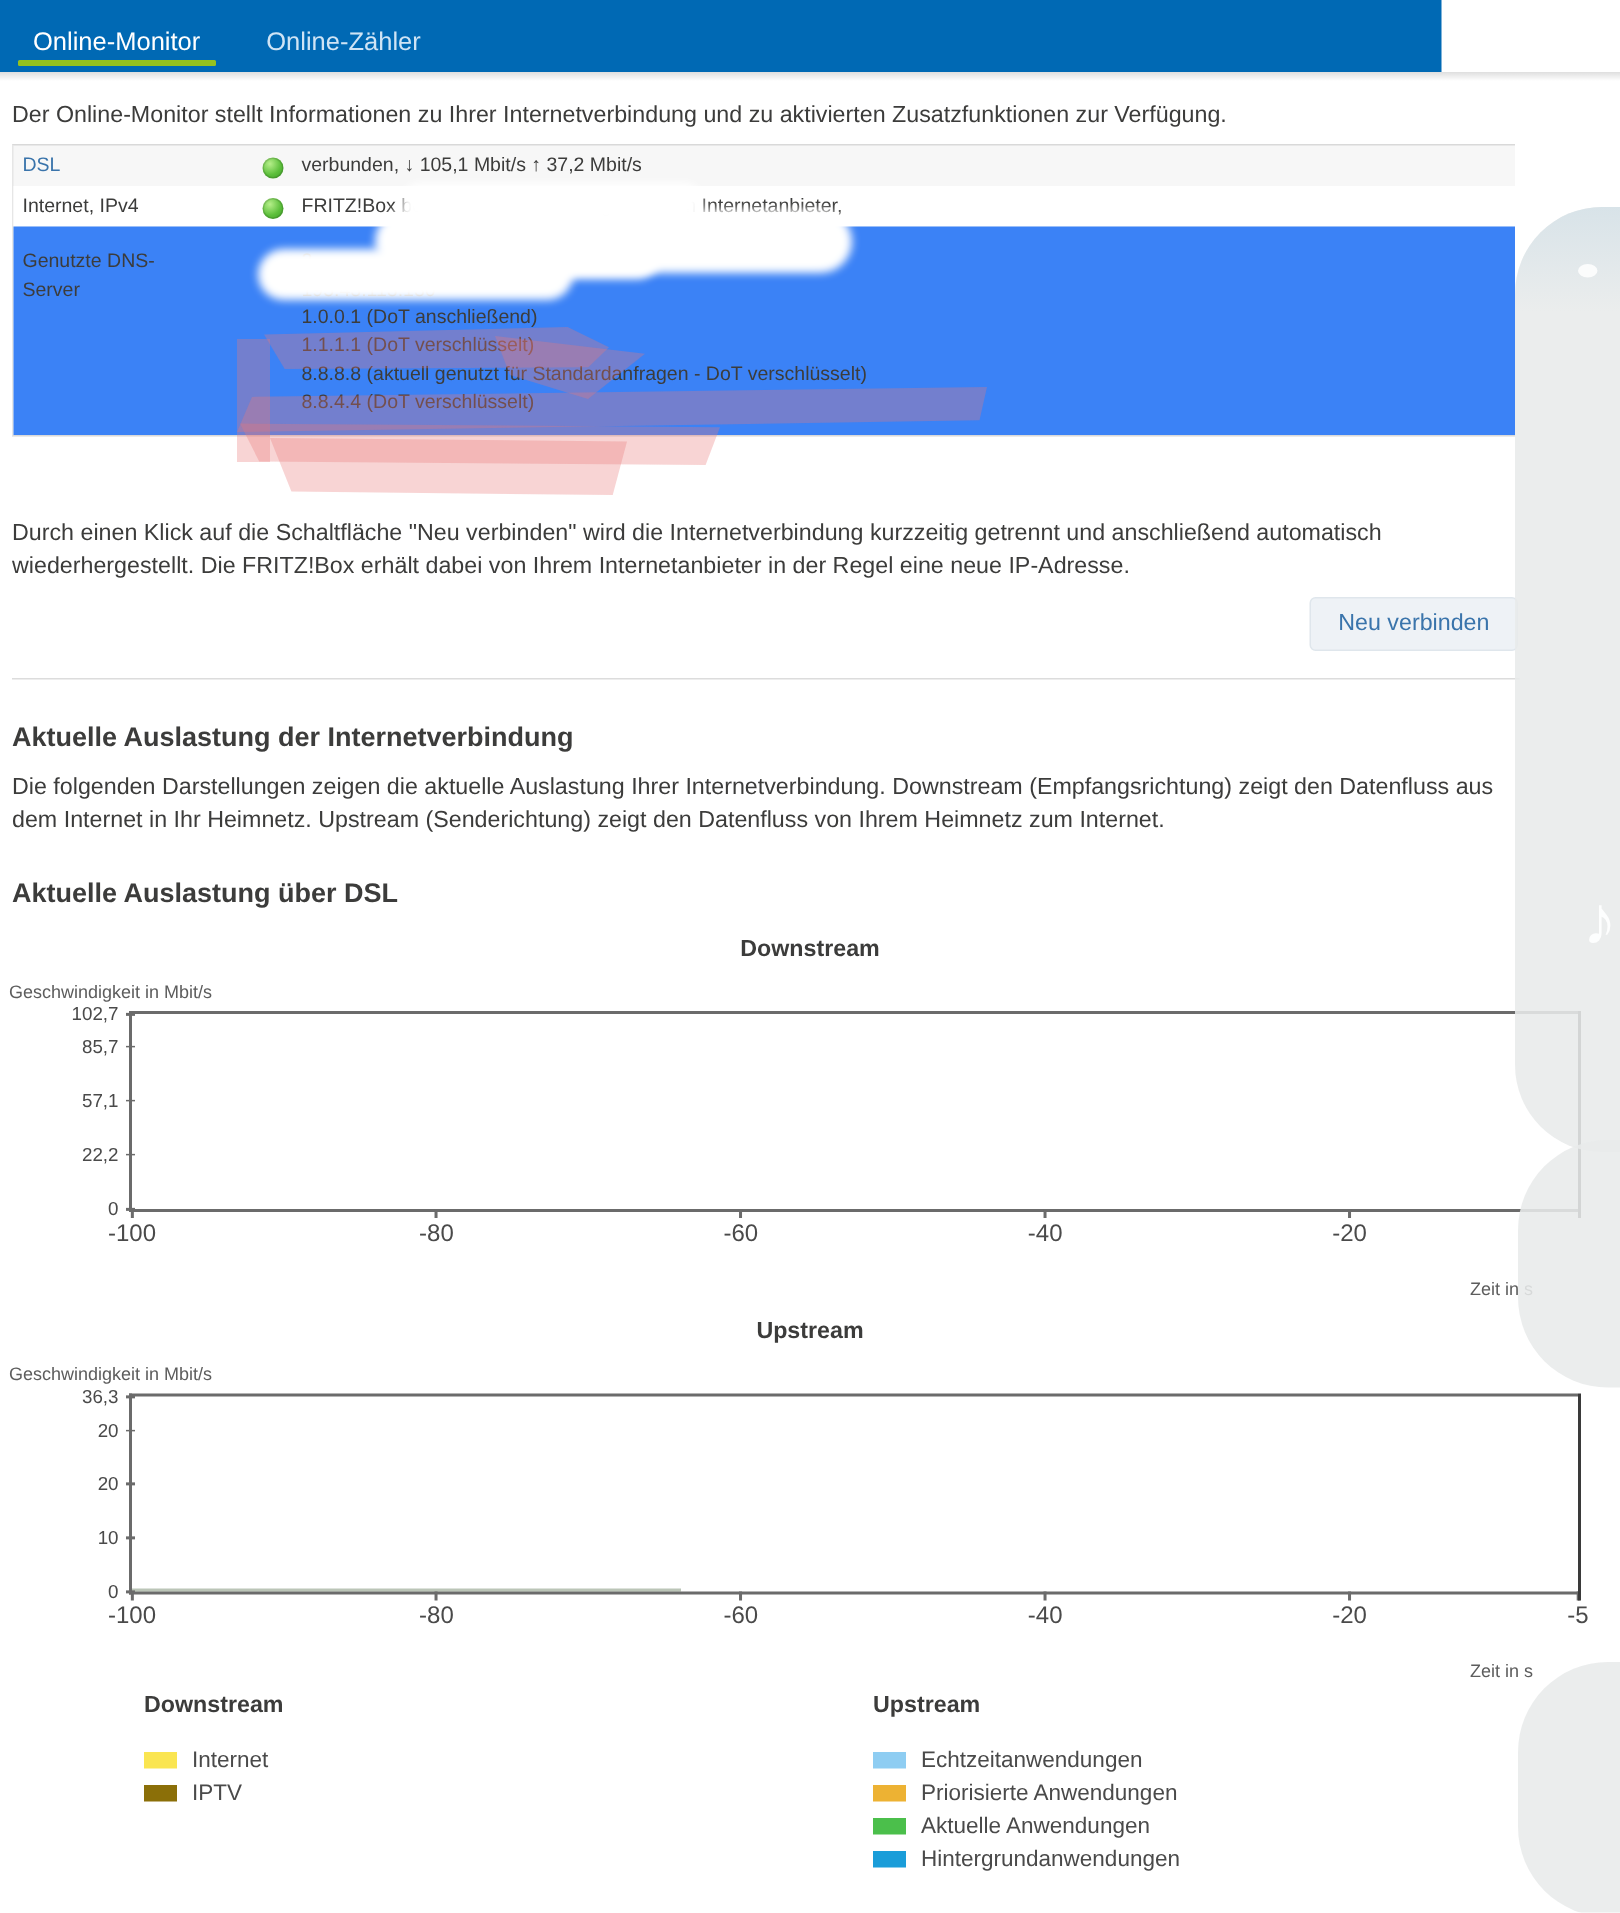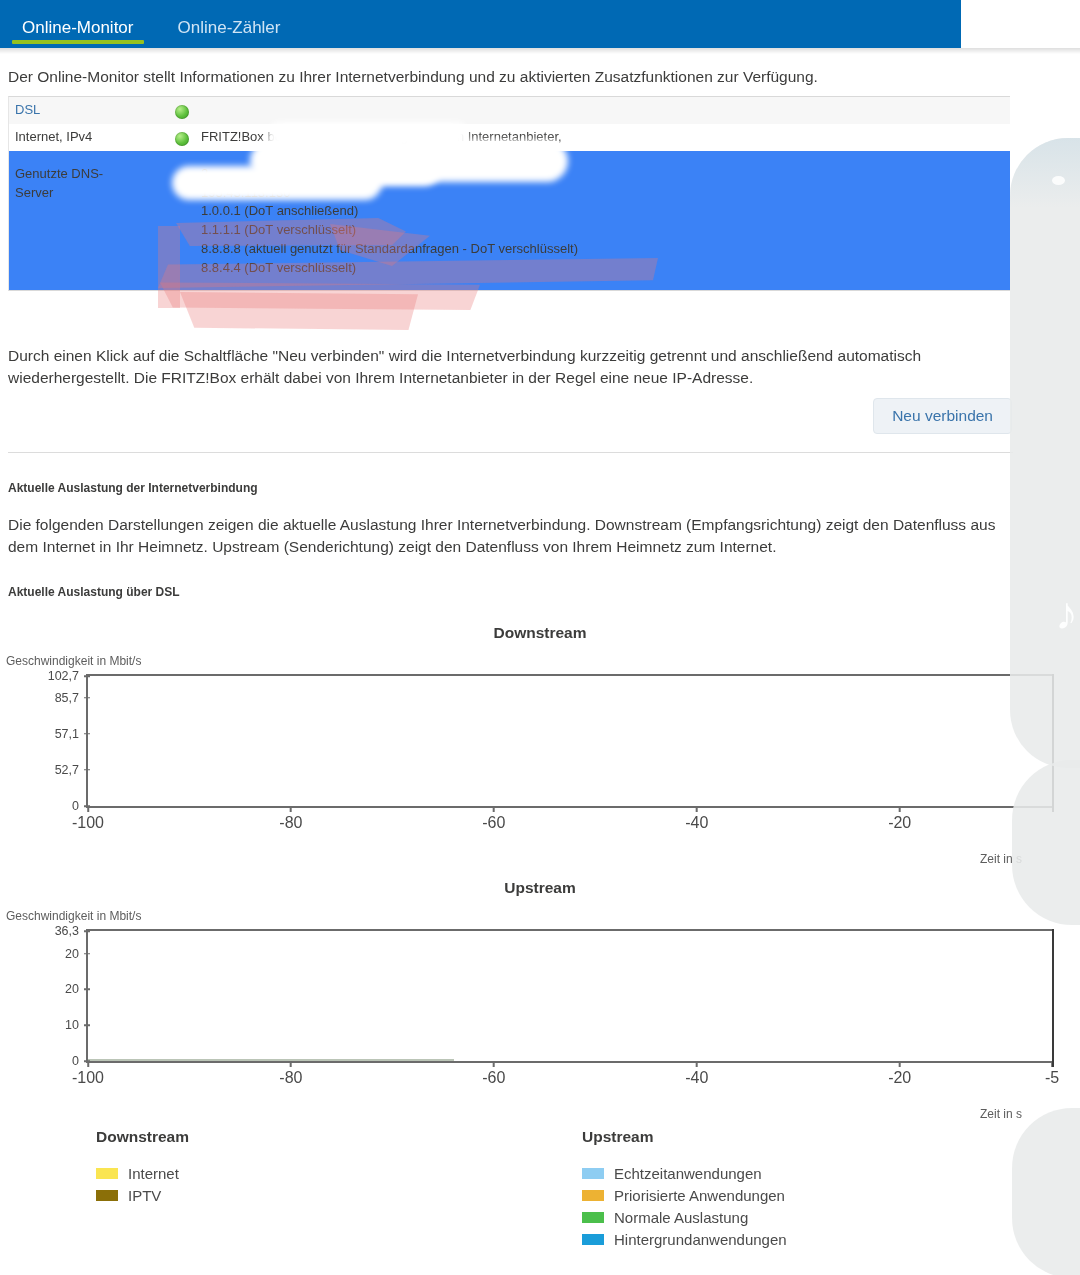--- a/index.html
+++ b/index.html
@@ -77,21 +77,21 @@
   .btn{
     position:absolute; right:46px; top:0;
     background:#eef2f6; border:1px solid #dfe6ec; border-radius:4px;
     color:#3a74ab; font-size:15.5px;
     padding:8px 18px; cursor:pointer; white-space:nowrap;
   }
   .hr{
     position:absolute; left:8px; top:452px; width:1005px; height:1px; background:#dcdcdc;
   }
   .h-sec{
-    position:absolute; left:8px; font-size:12px; font-weight:bold; color:#3c3c3b;
+    position:absolute; left:8px; font-size:18px; font-weight:bold; color:#3c3c3b;
   }
   .h-auslastung{ top:481px; }
   .p-desc{ top:514px; }
   .h-dsl{ top:585px; }
 
   
   .chart{ position:absolute; left:0; width:1080px; }
   .chart-dn{ top:620px; height:240px; }
   .chart-up{ top:875px; height:240px; }
   .chart-title{
@@ -204,20 +204,21 @@
 
 <div class="status-table">
 
   <div class="srow">
     <div class="scol-label">
       <a href="#">DSL</a>
     </div>
     <div class="scol-led">
       <span class="led"></span>
     </div>
+    <div class="scol-val">verbunden, ↓ 105,1 Mbit/s ↑ 37,2 Mbit/s</div>
   </div>
 
   <div class="srow alt">
     <div class="scol-label">Internet, IPv4</div>
     <div class="scol-led">
       <span class="led"></span>
     </div>
     <div class="scol-val">FRITZ!Box benutzt eine Verbindung zu einem Internetanbieter,</div>
   </div>
 
@@ -259,21 +260,21 @@
 <div class="h-sec h-dsl">Aktuelle Auslastung über DSL</div>
 
 <div class="chart chart-dn">
   <div class="chart-title">Downstream</div>
   <div class="axis-ylabel">Geschwindigkeit in Mbit/s</div>
 
   <div class="plot">
     <div class="ytick" style="top:0%;"><span>102,7</span><span class="mark"></span></div>
     <div class="ytick" style="top:16.6%;"><span>85,7</span><span class="mark"></span></div>
     <div class="ytick" style="top:44.4%;"><span>57,1</span><span class="mark"></span></div>
-    <div class="ytick" style="top:72.2%;"><span>52,7</span><span class="mark"></span></div>
+    <div class="ytick" style="top:72.2%;"><span>22,2</span><span class="mark"></span></div>
     <div class="ytick" style="top:100%;"><span>0</span><span class="mark"></span></div>
 
     <div class="xtick" style="left:0%;"><span class="mark"></span><span>-100</span></div>
     <div class="xtick" style="left:21.05%;"><span class="mark"></span><span>-80</span></div>
     <div class="xtick" style="left:42.1%;"><span class="mark"></span><span>-60</span></div>
     <div class="xtick" style="left:63.15%;"><span class="mark"></span><span>-40</span></div>
     <div class="xtick" style="left:84.2%;"><span class="mark"></span><span>-20</span></div>
   </div>
 
   <div class="axis-xlabel">Zeit in s</div>
@@ -327,21 +328,21 @@
       <span class="legend-label">Echtzeitanwendungen</span>
     </div>
 
     <div class="legend-item">
       <span class="swatch" style="background:#edb233;"></span>
       <span class="legend-label">Priorisierte Anwendungen</span>
     </div>
 
     <div class="legend-item">
       <span class="swatch" style="background:#4bbf4b;"></span>
-      <span class="legend-label">Normale Auslastung</span>
+      <span class="legend-label">Aktuelle Anwendungen</span>
     </div>
 
     <div class="legend-item">
       <span class="swatch" style="background:#1a9dd9;"></span>
       <span class="legend-label">Hintergrundanwendungen</span>
     </div>
   </div>
 </div>
 
 <div class="device-overlay dev-body"></div>

